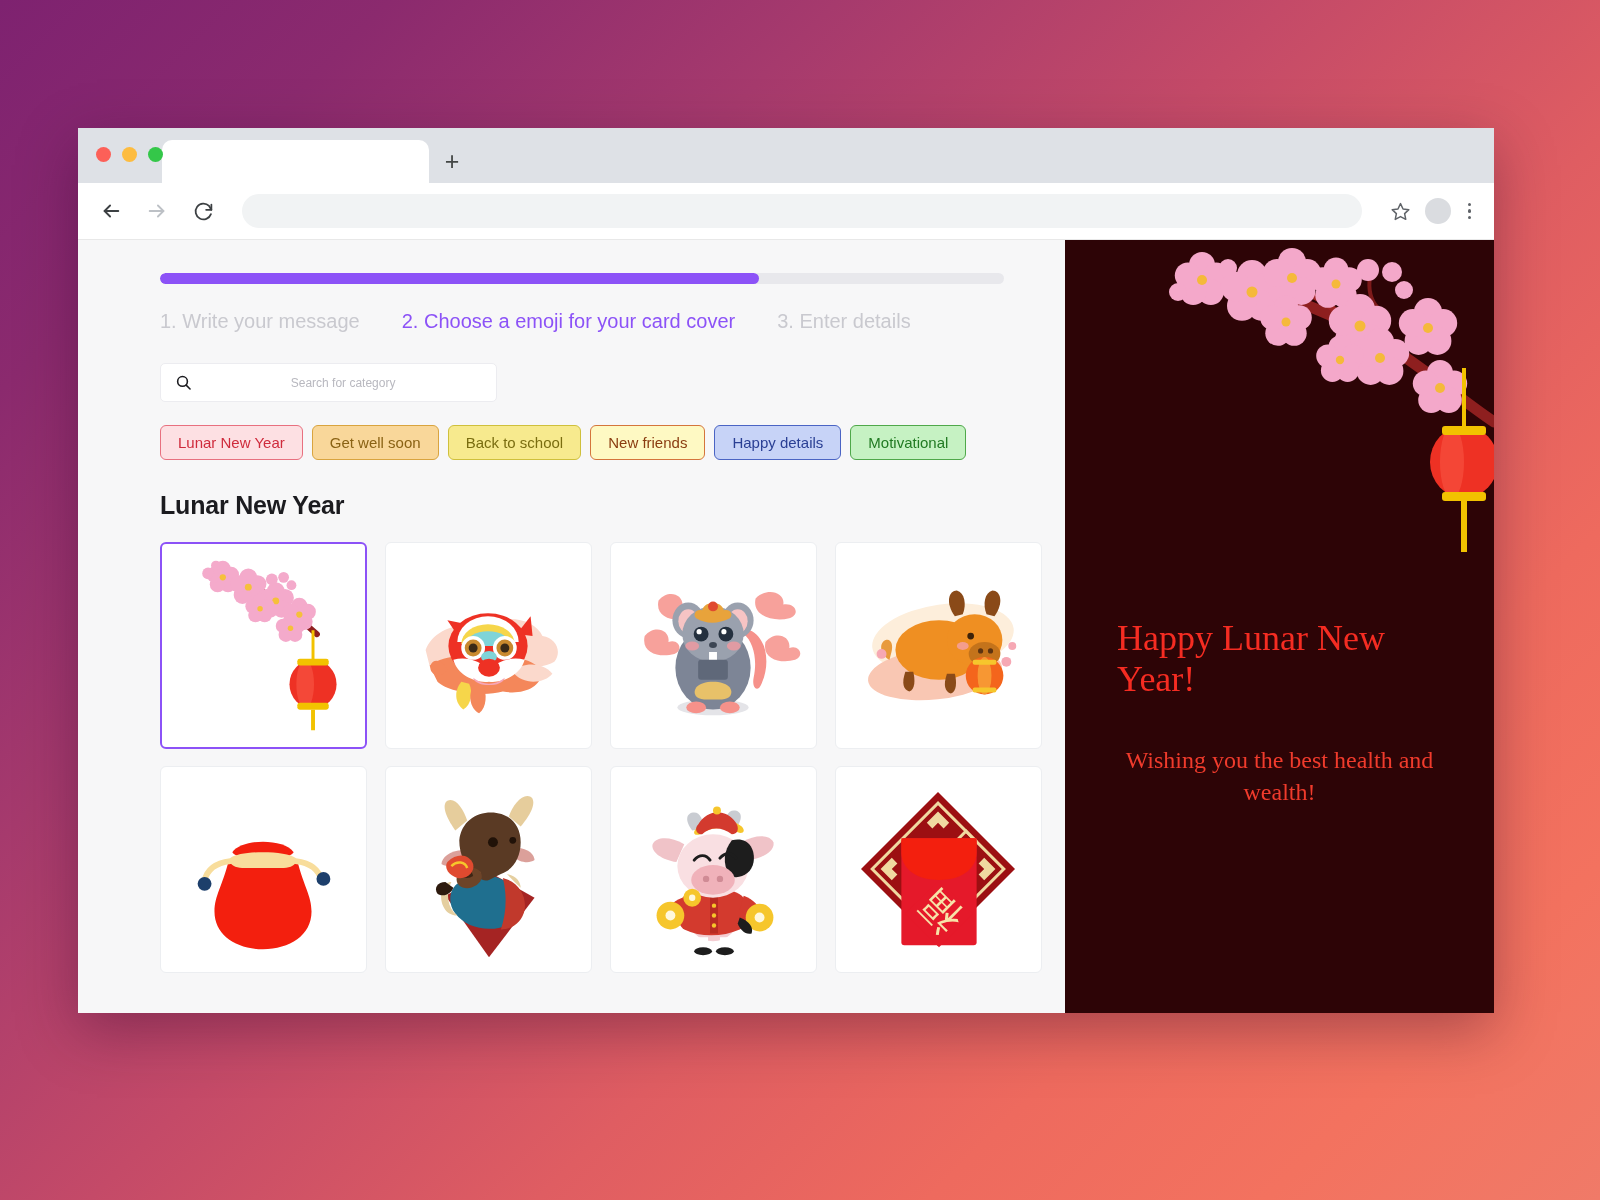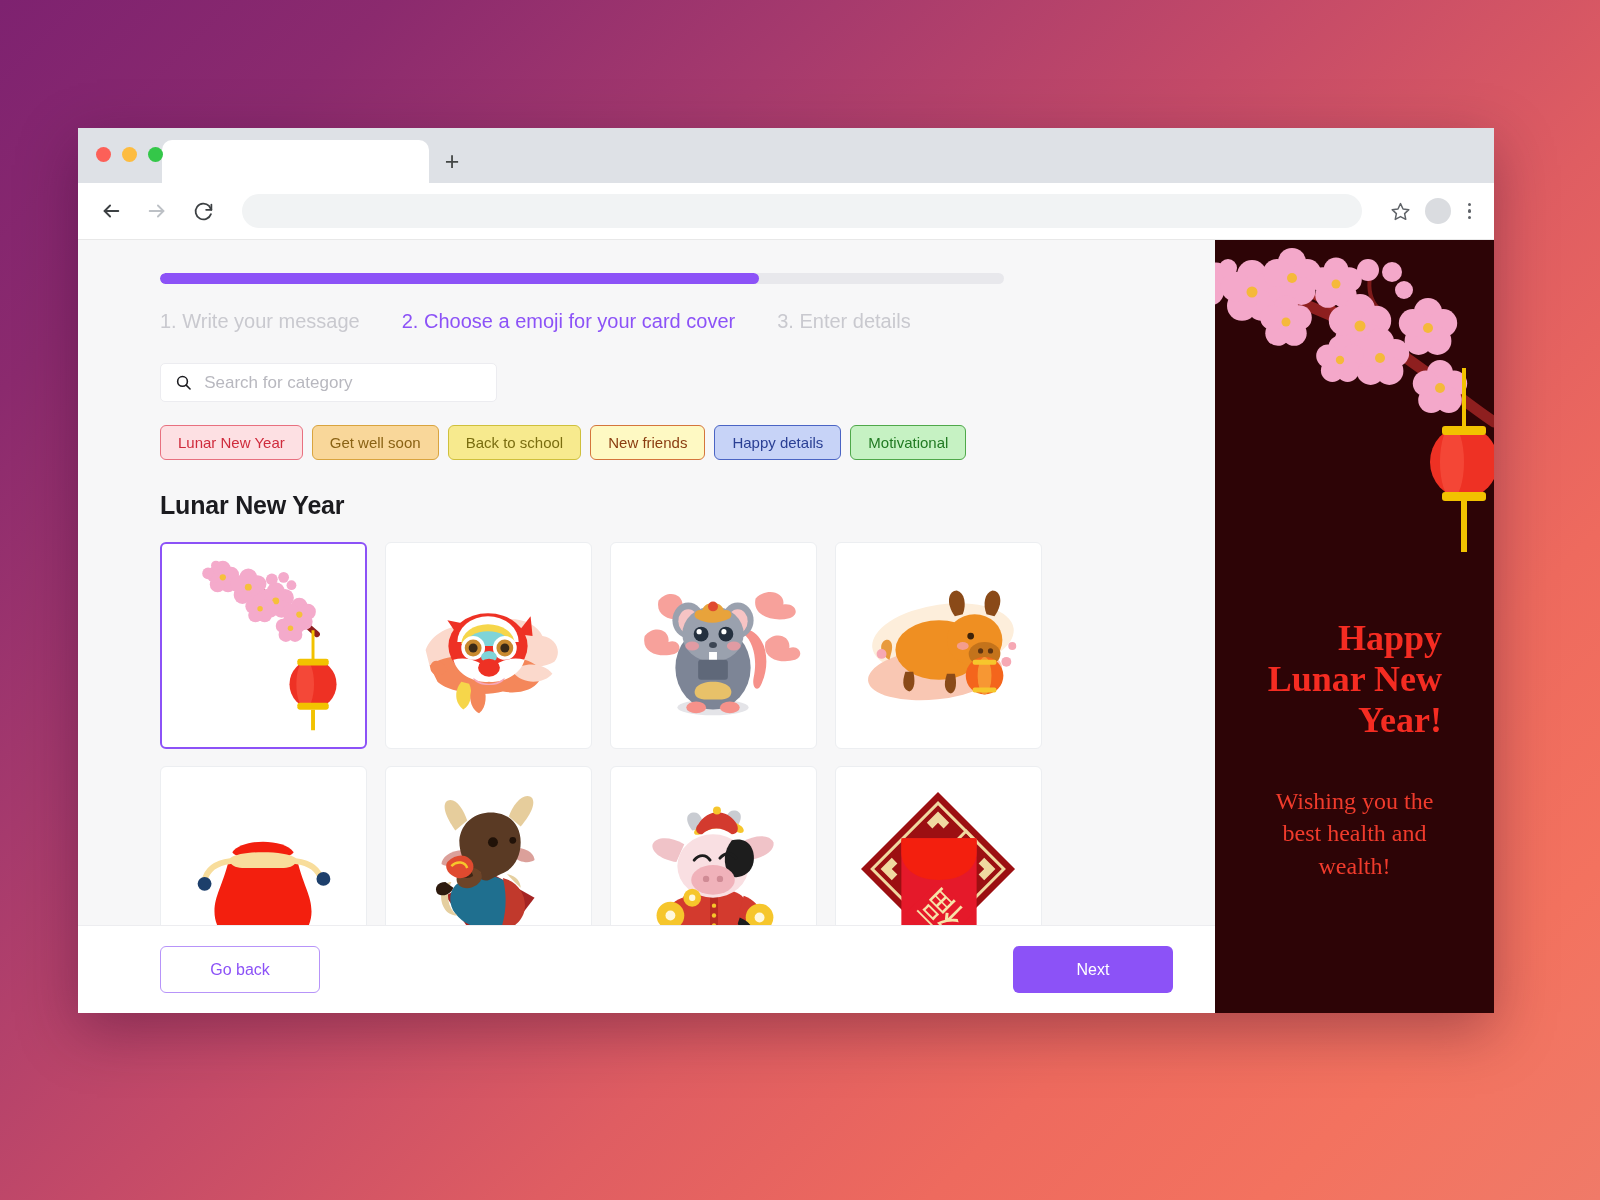--- a/index.html
+++ b/index.html
@@ -87,21 +87,21 @@
   .tb-right { display: flex; align-items: center; gap: 14px; margin-left: 12px; }
   .avatar-circle { width: 26px; height: 26px; border-radius: 50%; background: #dadce0; }
   .kebab { display: flex; flex-direction: column; gap: 3px; align-items: center; padding: 0 3px; }
   .kebab i { width: 3.5px; height: 3.5px; border-radius: 50%; background: #5f6368; display: block; }
 
   
   .viewport { flex: 1; display: flex; min-height: 0; }
 
   
   .apppane {
-    width: 1137px;
+    width: 987px;
     background: #f7f7f8;
     display: flex; flex-direction: column;
     position: relative;
     min-height: 0;
   }
   .scroller {
     flex: 1;
     overflow: hidden;
     padding: 33px 0 0 0;
     position: relative;
@@ -130,21 +130,21 @@
     background: #fff;
     border: 1px solid #ececf0;
     border-radius: 5px;
     display: flex; align-items: center;
     padding: 0 14px;
     gap: 12px;
   }
   .searchbox input {
     border: none; outline: none; background: transparent;
     font-family: "Liberation Sans", sans-serif;
-    font-size: 17px; color: #333; width: 100%;
+    font-size: 12px; color: #333; width: 100%; text-align: center;
   }
   .searchbox input::placeholder { color: #b8b8bf; }
 
   .chips {
     display: flex; gap: 9px;
     margin-top: 23px;
     flex-wrap: wrap;
   }
   .chip {
     height: 35px;
@@ -213,23 +213,23 @@
     background: #2d0406;
     position: relative;
     overflow: hidden;
     display: flex; flex-direction: column;
     align-items: center;
   }
   .blossom-art { position: absolute; right: 0; top: 0; width: 330px; height: 330px; }
   .card-text { position: relative; z-index: 2; width: 100%; padding: 0 52px; }
   .card-title {
     margin-top: 378px;
-    text-align: right;
+    text-align: left;
     font-family: "Liberation Serif", serif;
-    font-weight: 700;
+    font-weight: 400;
     font-size: 36px;
     line-height: 1.14;
     color: #f52c22;
   }
   .card-sub {
     margin-top: 44px;
     text-align: center;
     font-family: "Liberation Serif", serif;
     font-size: 24px;
     line-height: 1.35;
@@ -585,24 +585,20 @@
                   <rect x="80" y="124" width="48" height="48" fill="#e5192a"></rect>
                   <text x="104" y="164" font-size="40" font-family="'Liberation Serif', serif" fill="#f7e3a8" text-anchor="middle" transform="rotate(180 104 148)">福</text>
                 </g>
               </svg>
             </div>
 
           </div>
         </div>
       </div>
 
-      <div class="footer">
-        <button class="btn-ghost">Go back</button>
-        <button class="btn-primary">Next</button>
-      </div>
     </div>
 
     <div class="cardpane">
       <svg class="blossom-art" viewBox="0 0 330 330">
         <path d="M18 34 C90 42 180 72 248 122 C282 146 306 166 330 182" stroke="#8e1f1f" stroke-width="11" fill="none" stroke-linecap="round"></path>
         <path d="M120 40 C150 54 176 72 196 90" stroke="#9d2424" stroke-width="6" fill="none" stroke-linecap="round"></path>
         <path d="M206 36 C204 50 206 60 214 68" stroke="#7d1a1a" stroke-width="4" fill="none"></path>
         <g fill="#f4a8ca">
           <g transform="translate(38,40)">
               <circle cx="0" cy="-15" r="13"></circle>

